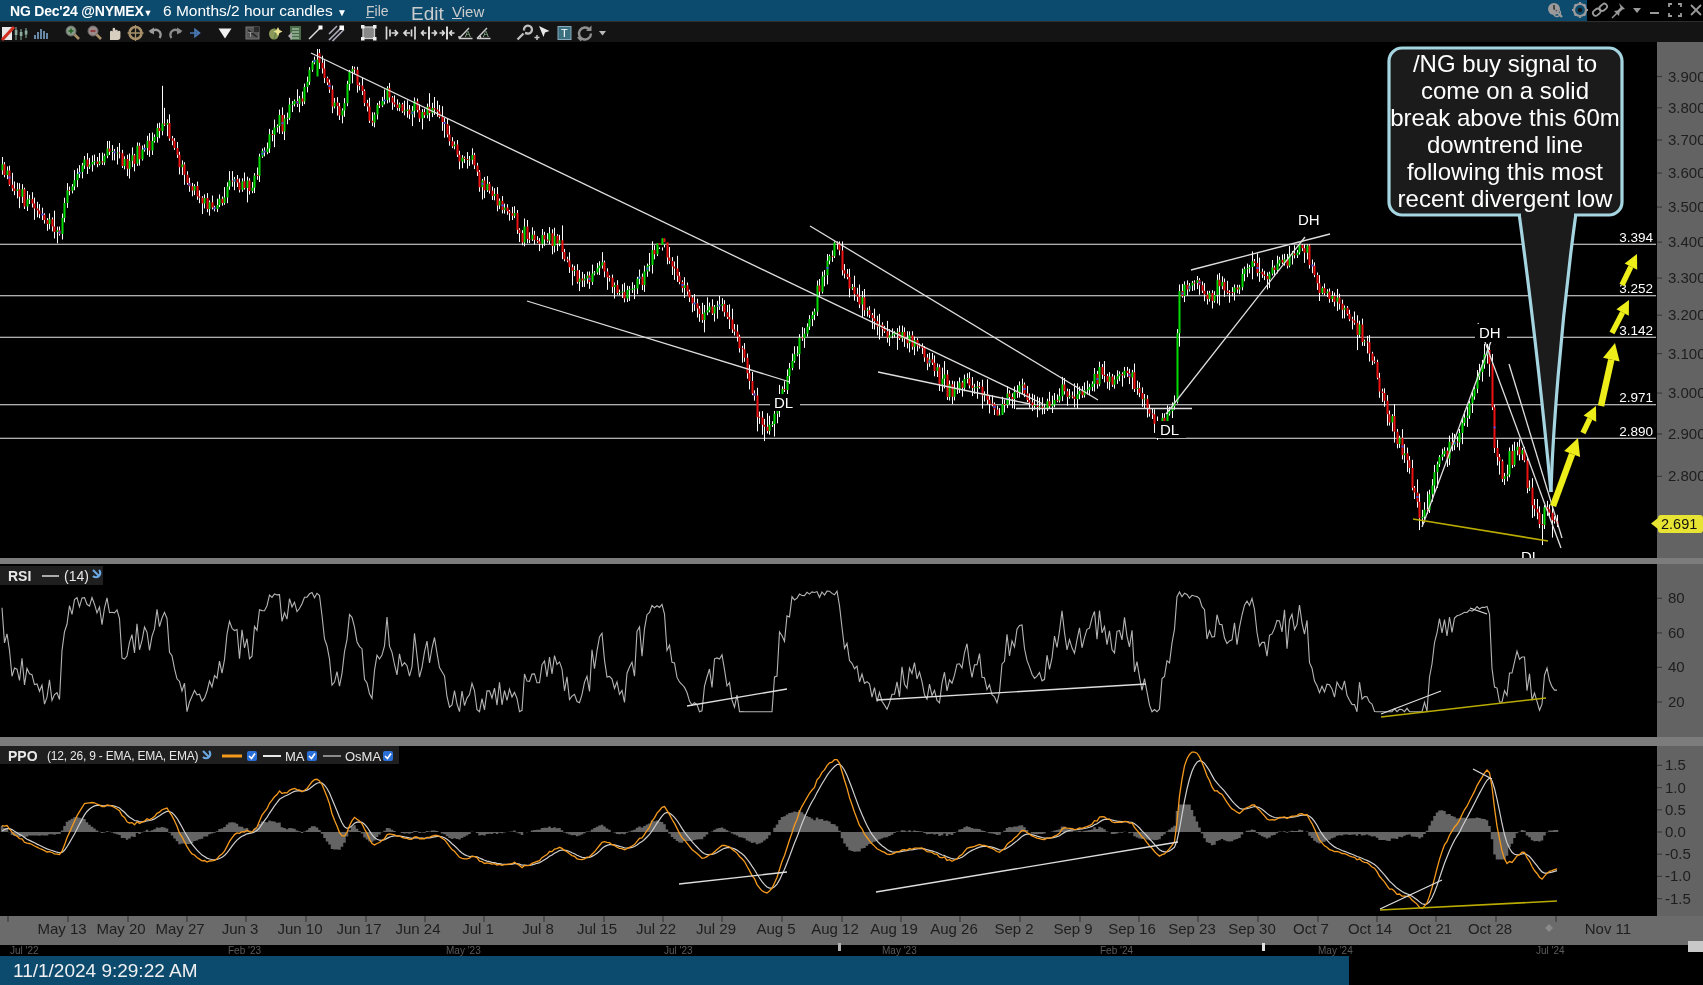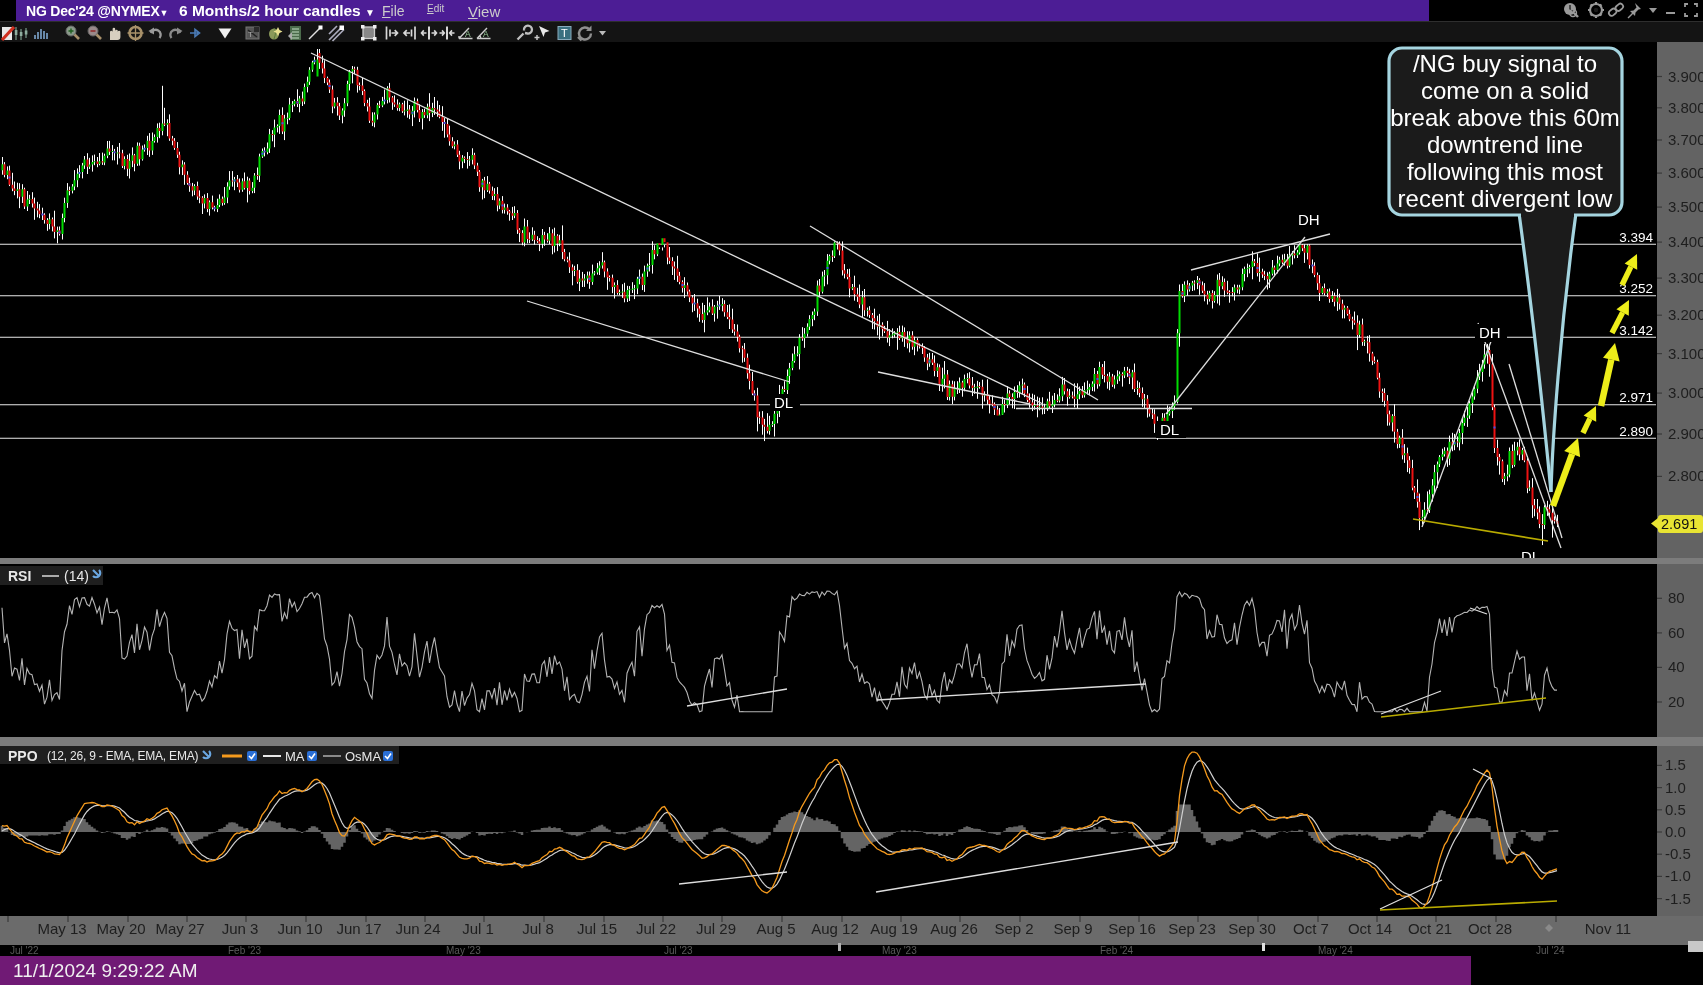--- a/index.html
+++ b/index.html
@@ -5,25 +5,25 @@
 body{width:1703px;height:985px;background:#000;font-family:"Liberation Sans",sans-serif;overflow:hidden;position:relative}
 .axt{font-size:15px;fill:#1e1e1e;font-family:"Liberation Sans",sans-serif}
 .plab{font-size:13.5px;fill:#fff;font-family:"Liberation Sans",sans-serif}
 .wlab{font-size:15px;fill:#fff;font-family:"Liberation Sans",sans-serif}
 .co{font-size:24px;fill:#fff;font-family:"Liberation Sans",sans-serif}
 .leg{font-size:14px;fill:#e8e8e8;font-family:"Liberation Sans",sans-serif}
 .dlab{font-size:15px;fill:#1e1e1e;font-family:"Liberation Sans",sans-serif}
 svg{display:block}
 </style></head>
 <body>
-<div style="position:absolute;left:16px;top:0;width:1413px;height:21px;background:#4c1d95">
+<div style="position:absolute;left:0;top:0;width:1587px;height:21px;background:#0c4a6e">
  <span style="position:absolute;left:10px;top:3px;font-size:14px;font-weight:bold;color:#fff;letter-spacing:-0.2px">NG Dec'24 @NYMEX<span style="font-size:9px">▼</span></span>
- <span style="position:absolute;left:163px;top:2px;font-size:15.5px;font-weight:bold;color:#fff">6 Months/2 hour candles <span style="font-size:10px">▼</span></span>
+ <span style="position:absolute;left:163px;top:2px;font-size:15.5px;font-weight:normal;color:#fff">6 Months/2 hour candles <span style="font-size:10px">▼</span></span>
  <span style="position:absolute;left:366px;top:3px;font-size:14px;color:#ccc"><u>F</u>ile</span>
- <span style="position:absolute;left:411px;top:3px;font-size:10px;color:#ccc"><u>E</u>dit</span>
+ <span style="position:absolute;left:411px;top:3px;font-size:19px;color:#ccc"><u>E</u>dit</span>
  <span style="position:absolute;left:452px;top:3px;font-size:15px;color:#ccc"><u>V</u>iew</span>
  <svg width="18" height="18" viewBox="0 0 18 18" style="position:absolute;left:1546px;top:1px">
       <circle cx="8" cy="8" r="6" fill="#9a9a9a"></circle>
       <path d="M8 4v4l3 2" stroke="#222" stroke-width="1.4" fill="none"></path>
       <path d="M12 12 l4 4" stroke="#9a9a9a" stroke-width="2.4"></path>
       <circle cx="11" cy="12" r="3.5" fill="none" stroke="#9a9a9a" stroke-width="1.4"></circle>
     </svg>
     <svg width="18" height="18" viewBox="0 0 18 18" style="position:absolute;left:1571px;top:1px">
       <path d="M9 3 a6 6 0 0 1 0 12 a6 6 0 0 1 0 -12 M9 1v3 M9 14v3 M1 9h3 M14 9h3 M3.5 3.5l2 2 M12.5 12.5l2 2 M14.5 3.5l-2 2 M5.5 12.5l-2 2" stroke="#9a9a9a" stroke-width="2.2" fill="none"></path>
       <circle cx="9" cy="9" r="2.2" fill="#1a1a1a"></circle>
@@ -387,14 +387,14 @@
     <text x="446" y="954" font-size="10" fill="#5a5a5a">May '23</text>
     <text x="664" y="954" font-size="10" fill="#5a5a5a">Jul '23</text>
     <text x="882" y="954" font-size="10" fill="#5a5a5a">May '23</text>
     <text x="1100" y="954" font-size="10" fill="#5a5a5a">Feb '24</text>
     <text x="1318" y="954" font-size="10" fill="#5a5a5a">May '24</text>
     <text x="1536" y="954" font-size="10" fill="#5a5a5a">Jul '24</text>
 <rect x="1688" y="941" width="15" height="11" fill="#c8c8c8"></rect>
     <rect x="1262" y="943" width="3" height="8" fill="#e0e0e0"></rect>
     <rect x="838" y="943" width="3" height="8" fill="#b0b0b0"></rect>
 </svg>
-<div style="position:absolute;left:0;top:956px;width:1471px;height:29px;background:#701a75">
+<div style="position:absolute;left:0;top:956px;width:1349px;height:29px;background:#0c4a6e">
  <span style="position:absolute;left:13px;top:4px;font-size:19px;color:#f0f0f0">11/1/2024 9:29:22 AM</span>
 </div>
 </body></html>

